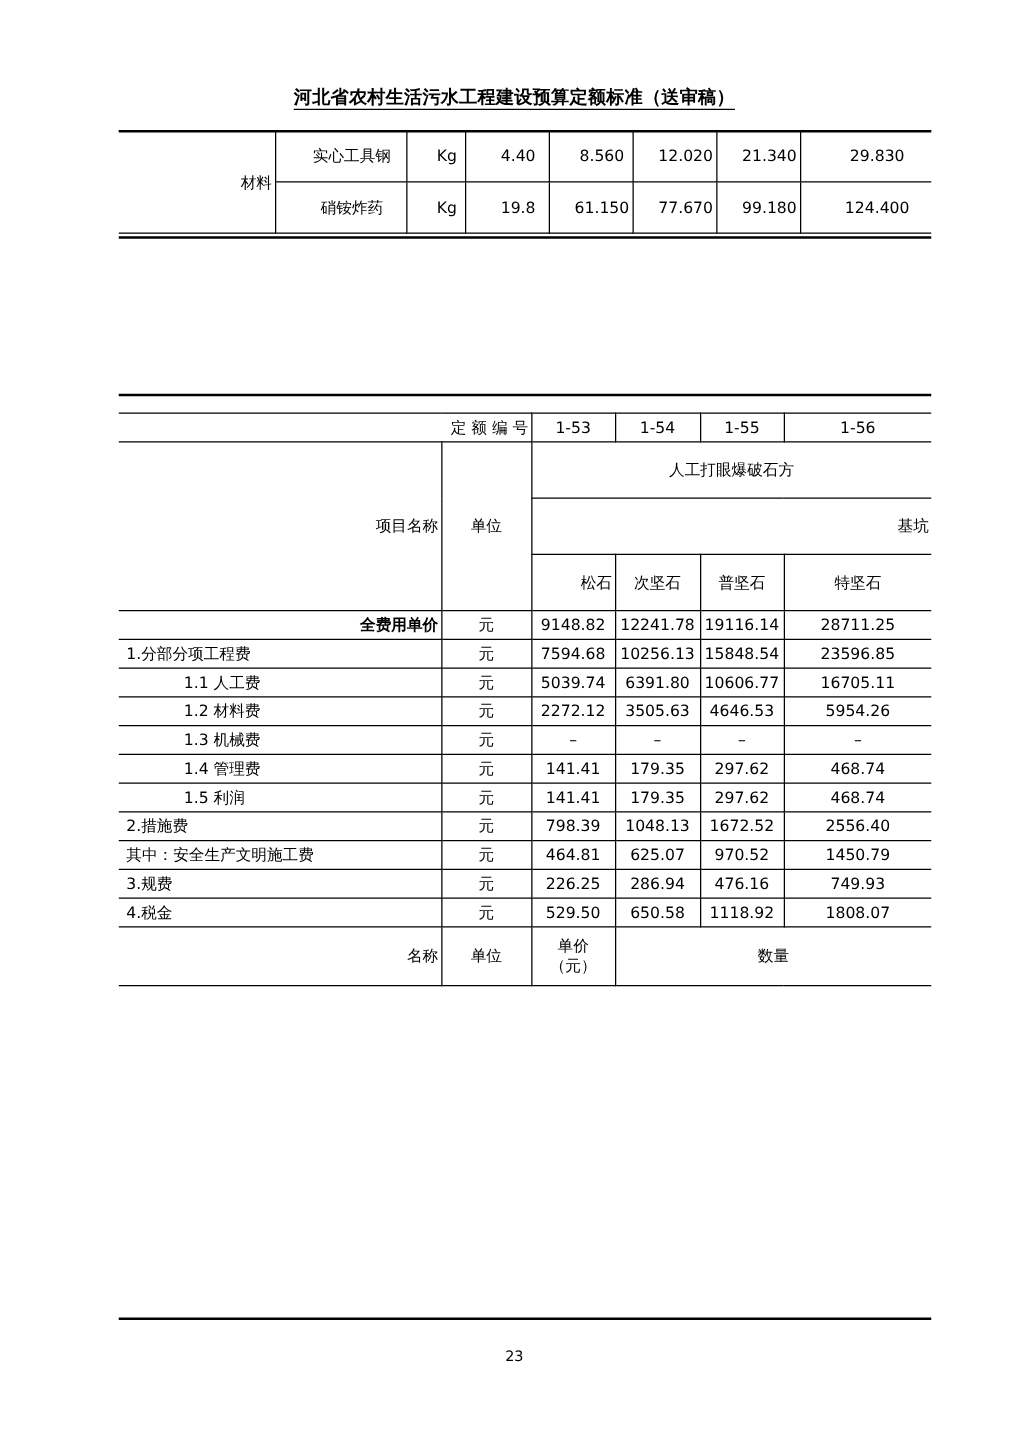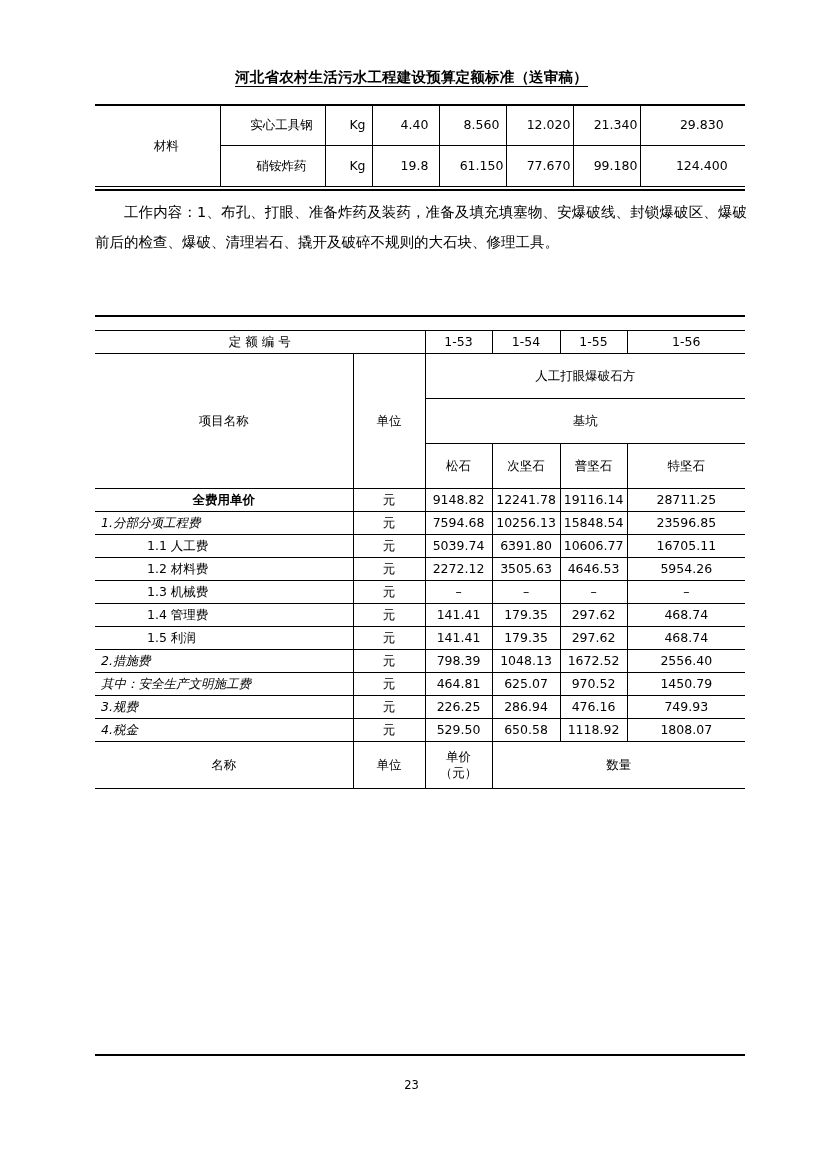--- a/index.html
+++ b/index.html
@@ -46,21 +46,21 @@
   }
   table.sheet td {
     border: 1px solid #000;
     font-size: 12.5px;
     text-align: center;
     vertical-align: middle;
     padding: 0 2px;
     line-height: 1.25;
   }
   
-  table.sheet tr td:first-child { border-left: none; }
+  table.sheet tr td:first-child { border-left: none; text-align: right; }
   table.sheet tr td:last-child  { border-right: none; }
 
   .tbl-top-rule {
     position: absolute;
     background: #000;
     height: 2px;
   }
 
   
   #materials-table {
@@ -101,21 +101,20 @@
   #quota-table {
     left: 95px;
     top: 315px;
     width: 650px;
     margin-top: 15px;
   }
   #quota-table td { height: 22px; }
   td.lbl-left {
     text-align: left !important;
     padding-left: 6px !important;
-    font-style: italic;
   }
   td.lbl-ind1 {
     text-align: left !important;
     padding-left: 52px !important;
   }
   td.bold { font-weight: bold; }
   td.tall-head { height: 46px; }
   td.row-h { height: 52px; }
 
   
@@ -168,21 +167,20 @@
         <td>61.150</td>
         <td>77.670</td>
         <td>99.180</td>
         <td>124.400</td>
       </tr>
     </tbody>
   </table>
 
   <div class="tbl-top-rule" style="left:95px; top:189px; width:650px;"></div>
 
-  <div class="work-content">工作内容：1、布孔、打眼、准备炸药及装药，准备及填充填塞物、安爆破线、封锁爆破区、爆破前后的检查、爆破、清理岩石、撬开及破碎不规则的大石块、修理工具。</div>
 
 
   <div class="tbl-top-rule" style="left:95px; top:315px; width:650px;"></div>
 
   <table class="sheet" id="quota-table">
     <colgroup>
       <col style="width:258px">
       <col style="width:72px">
       <col style="width:67px">
       <col style="width:68px">

